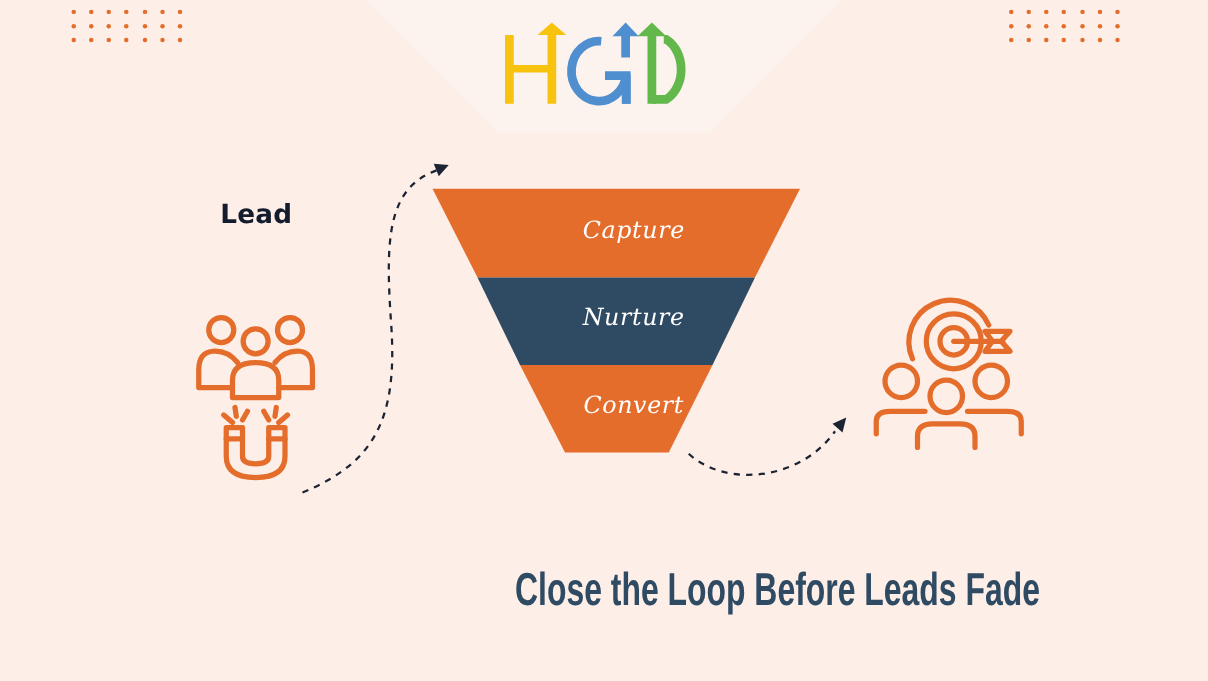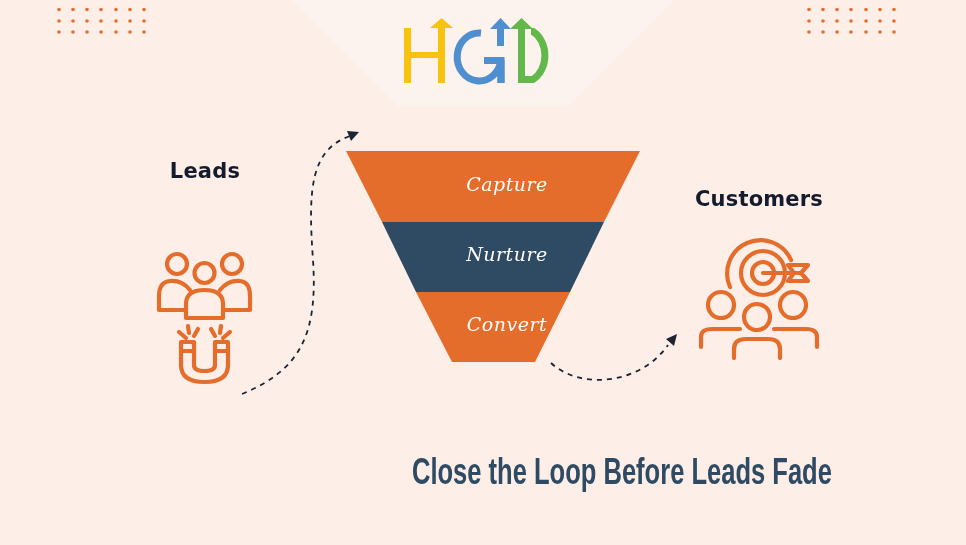--- a/index.html
+++ b/index.html
@@ -86,21 +86,21 @@
     </g>
 
     <g>
       <rect x="118" y="14" width="7" height="55" fill="#62b84a"></rect>
       <polygon points="110,15 121.5,4 133,15" fill="#62b84a"></polygon>
       <path d="M 121.5 65.5 L 133 65.5 A 22 27 0 0 0 133 17.5 L 131 17.5" fill="none" stroke="#62b84a" stroke-width="7"></path>
     </g>
   </svg>
 
   <div class="abs label-dark" style="left:110px;top:158px;width:190px;">
-    <div>Leads</div>
+    <div>Lead</div>
   </div>
 
   <svg class="abs" style="left:150px;top:248px" width="110" height="140" viewBox="0 0 110 140" fill="none" stroke="#e56d2b" stroke-width="4.2" stroke-linecap="round" stroke-linejoin="round">
     <circle cx="27" cy="16" r="10"></circle>
     <circle cx="82" cy="16" r="10"></circle>
     <circle cx="54.5" cy="25" r="10"></circle>
     <path d="M 40 42 Q 32 32 20 33 Q 9 34 9 48 L 9 62 L 36 62"></path>
     <path d="M 70 42 Q 78 32 90 33 Q 100 34 100 48 L 100 62 L 73 62"></path>
     <path d="M 36 70 L 36 56 Q 36 42 54.5 42 Q 73 42 73 56 L 73 70 Z"></path>
     <line x1="29" y1="84" x2="36" y2="90"></line>
@@ -127,21 +127,20 @@
 
   <svg class="abs" style="left:0;top:0" width="966" height="545">
     <polygon points="346,151 640,151 604,222 382,222" fill="#e56d2b"></polygon>
     <polygon points="382,222 604,222 570,292 416,292" fill="#2f4a63"></polygon>
     <polygon points="416,292 570,292 535,362 452,362" fill="#e56d2b"></polygon>
   </svg>
   <div class="stage-text" style="top:173px;">Capture</div>
   <div class="stage-text" style="top:313px;">Convert</div>
   <div class="stage-text" style="top:243px;">Nurture</div>
 
-  <div class="abs label-dark" style="left:664px;top:186px;width:190px;">Customers</div>
 
   <svg class="abs" style="left:690px;top:235px" width="140" height="125" viewBox="0 0 140 125" fill="none" stroke="#e56d2b" stroke-width="4.2" stroke-linecap="round" stroke-linejoin="round">
     <path d="M 40 52 A 33 33 0 1 1 101 25"></path>
     <circle cx="73" cy="38" r="22"></circle>
     <circle cx="73" cy="38" r="11"></circle>
     <line x1="73" y1="38" x2="112" y2="38"></line>
     <polygon points="98,30 118,30 111,38 118,46 98,46 104,38"></polygon>
     <circle cx="31" cy="70" r="13"></circle>
     <circle cx="103" cy="70" r="13"></circle>
     <circle cx="67" cy="82" r="13"></circle>

